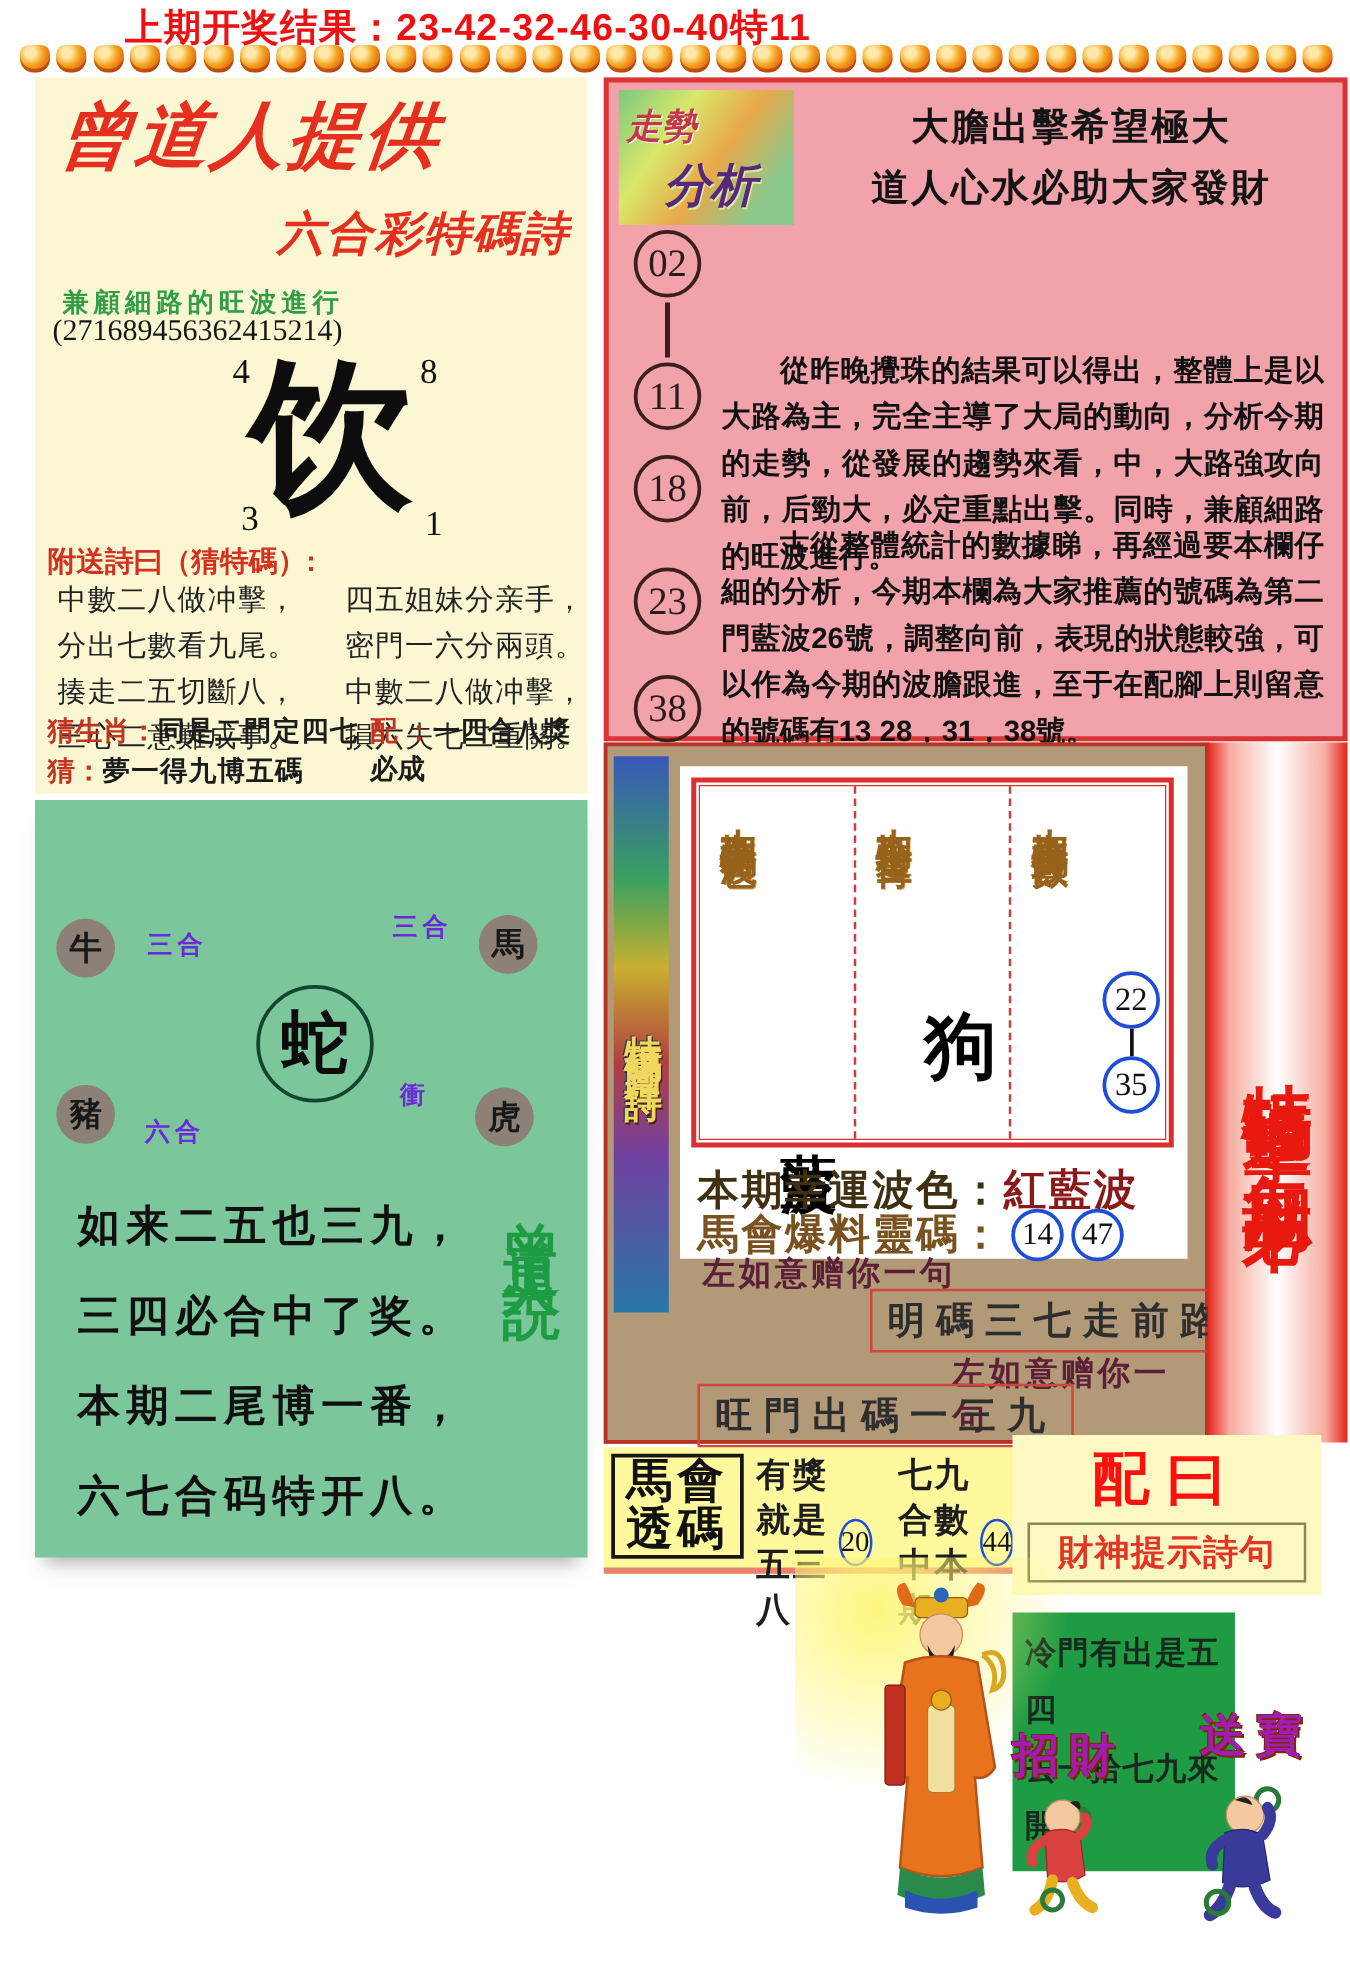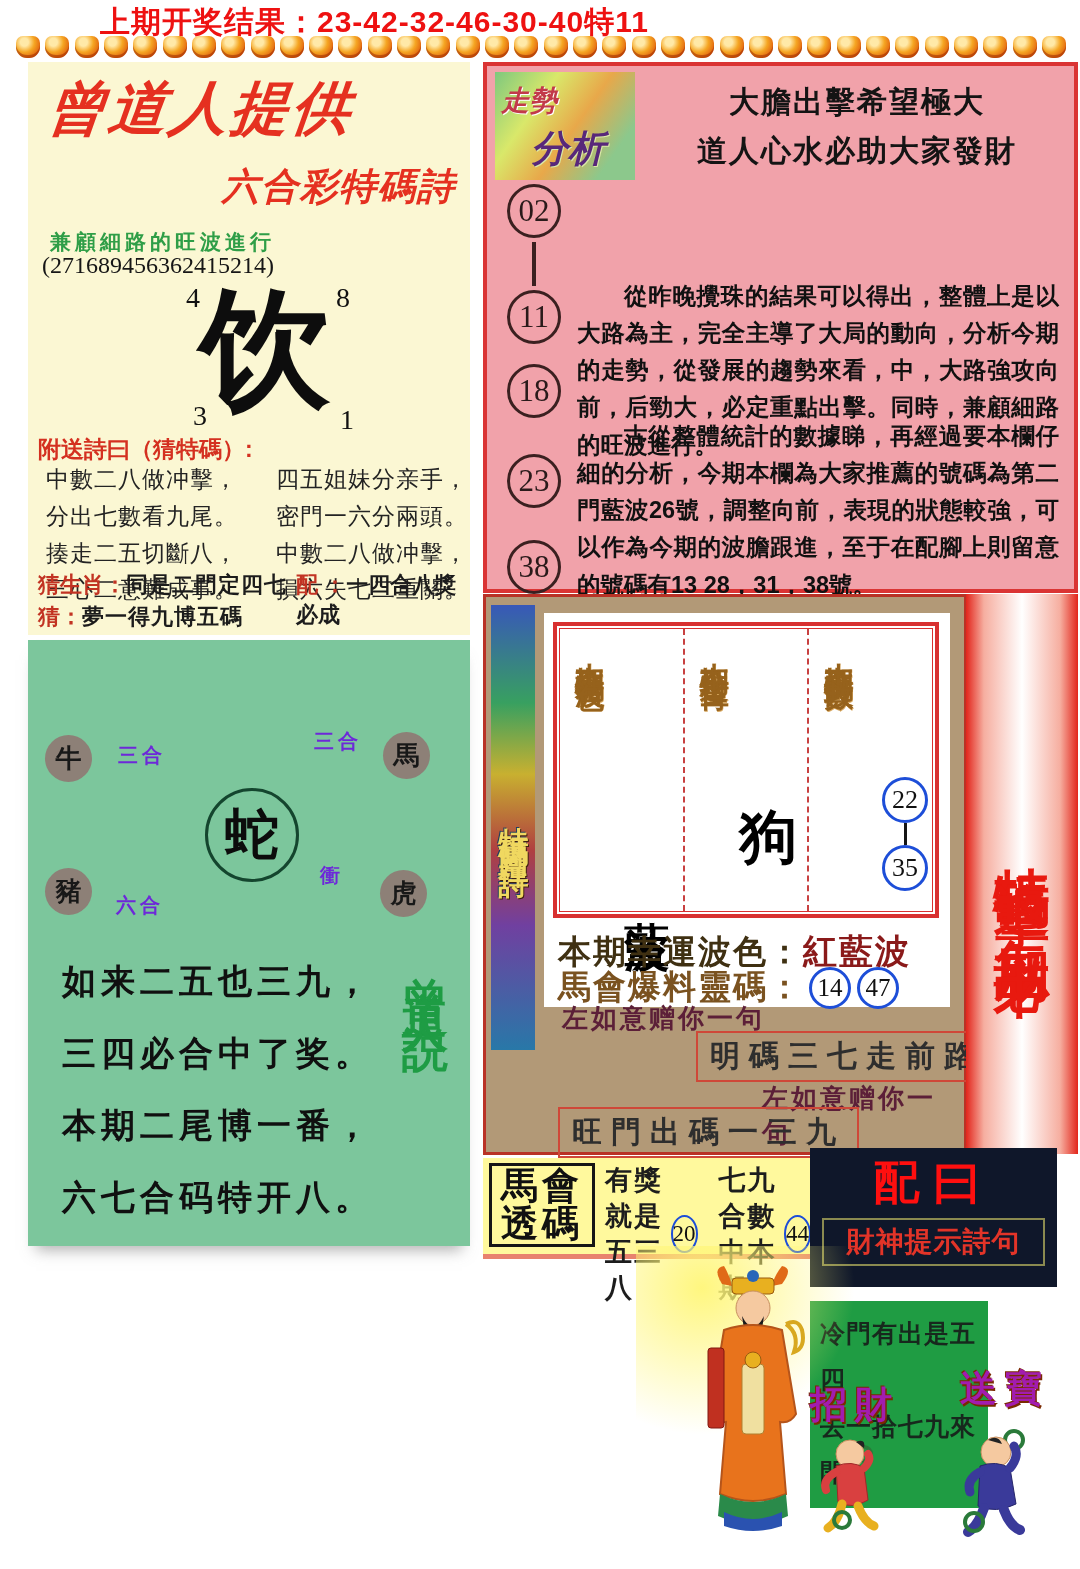--- a/index.html
+++ b/index.html
@@ -113,21 +113,21 @@
   .yellow-box{position:absolute;left:483px;top:1158px;width:328px;height:96px;background:#FFF99D;border-bottom:5px solid #E8826E;box-sizing:content-box;}
   .yb-label{position:absolute;left:6px;top:5px;width:106px;height:84px;border:3px solid #161616;box-sizing:border-box;
     display:flex;flex-direction:column;align-items:center;justify-content:center;font-family:var(--serif);font-weight:bold;font-size:37px;line-height:1.04;color:#111;letter-spacing:4px;}
   .yb-rows{position:absolute;left:122px;top:4px;display:flex;flex-direction:row;gap:21px;}
   .yb-row{display:flex;align-items:center;gap:6px;}
   .yb-row .txt{font-family:var(--serif);font-size:27px;font-weight:bold;color:#1d1d1d;letter-spacing:2px;}
   .yb-row .ball-sm{width:38px;height:38px;font-size:23px;border-width:2.5px;background:transparent;}
 
   
   .peiyue{position:absolute;left:810px;top:1148px;width:247px;}
-  .py-salmon{background:#0f172a;padding:4px 0 21px;}
+  .py-salmon{background:#fef9c3;padding:4px 0 10px;}
   .py-title{text-align:center;font-size:46px;font-weight:bold;color:#FF0F0F;letter-spacing:14px;font-family:var(--serif);}
   .py-sub{margin:4px 12px 0;border:2px solid #8A8A50;text-align:center;font-size:28px;font-weight:bold;color:#E33428;padding:3px 0;letter-spacing:1px;}
   .py-gap{height:14px;}
   .py-green{width:178px;background:#1F9C43;padding:10px 6px 12px 10px;box-sizing:border-box;}
   .py-green .line{font-family:var(--serif);font-size:25px;font-weight:bold;color:#17281d;letter-spacing:1px;line-height:1.85;}
 
   
   .glow{position:absolute;left:636px;top:1246px;width:220px;height:190px;
     background:radial-gradient(ellipse at 30% 22%,rgba(255,246,120,.95),rgba(255,246,120,0) 70%);}
   .god{position:absolute;left:694px;top:1264px;width:118px;height:272px;}

